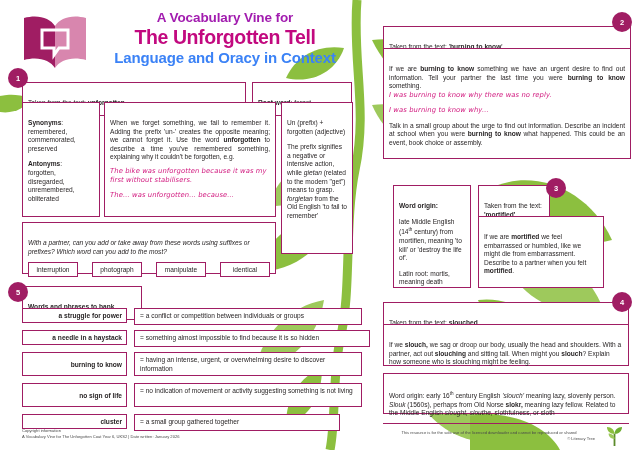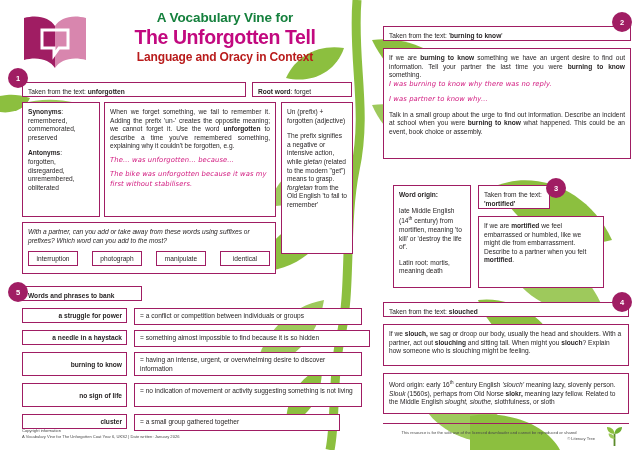--- a/index.html
+++ b/index.html
@@ -29,40 +29,40 @@
     z-index: 3;
   }
   .logo {
     position: absolute; left: 22px; top: 8px; width: 66px; height: 60px;
   }
   .title-block {
     position: absolute; left: 96px; top: 5px; width: 258px;
     text-align: center;
   }
   .title-line1 {
-    font-size: 13.5px; font-weight: bold; color: #15803d;
+    font-size: 13.5px; font-weight: bold; color: #a21caf;
     letter-spacing: -0.1px; line-height: 17px;
   }
   .title-line2 {
     font-size: 19.5px; font-weight: bold; color: #c2097f;
     line-height: 23px; letter-spacing: -0.4px;
   }
   .title-line3 {
-    font-size: 12px; font-weight: bold; color: #b91c1c;
+    font-size: 15px; font-weight: bold; color: #3b82f6;
     line-height: 17px; letter-spacing: -0.15px;
   }
 
   
   .box {
     position: absolute;
     border: 1.6px solid #a01d63;
     background: #ffffff;
     z-index: 2;
   }
-  .box-pad { padding: 5px 5px; }
+  .box-pad { padding: 16px 5px; }
   .txt { font-size: 6.6px; line-height: 8.6px; color: #231f20; }
   .txt b { font-weight: bold; }
   .txt i { font-style: italic; }
   .hand {
     font-family: "DejaVu Sans", sans-serif;
     font-size: 6.8px; line-height: 9.4px;
     color: #d1187e; font-style: italic; letter-spacing: 0.1px;
   }
   .just { text-align: justify; }
   .sup { font-size: 4.6px; vertical-align: super; }
@@ -201,22 +201,22 @@
   <div class="box box-pad" id="s1-syn">
     <div class="txt"><b>Synonyms</b>:</div>
     <div class="txt">remembered, commemorated, preserved</div>
     <div class="txt" style="height:7px;"></div>
     <div class="txt"><b>Antonyms</b>:</div>
     <div class="txt">forgotten, disregarded, unremembered, obliterated</div>
   </div>
 
   <div class="box box-pad" id="s1-main">
     <div class="txt just"><span>When we forget something, we fail to remember it. Adding the prefix 'un-' creates the opposite meaning; we cannot forget it. Use the word </span><b>unforgotten</b><span> to describe a time you've remembered something, explaining why it couldn't be forgotten, e.g.</span></div>
+    <div class="hand" style="margin-top:5px;">The bike was unforgotten because it was my first without stabilisers.</div>
     <div class="hand" style="margin-top:5px;">The... was unforgotten... because...</div>
-    <div class="hand" style="margin-top:5px;">The bike was unforgotten because it was my first without stabilisers.</div>
   </div>
 
   <div class="box box-pad" id="s1-origin">
     <div class="txt">Un (prefix) + forgotten (adjective)</div>
     <div class="txt" style="height:7px;"></div>
     <div class="txt"><span>The prefix signifies a negative or intensive action, while </span><i>gietan</i><span> (related to the modern "get") means to grasp. </span><i>forgietan</i><span> from the Old English 'to fail to remember'</span></div>
   </div>
 
   <div class="box box-pad" id="s1-partner">
     <div class="txt" style="font-style:italic;">With a partner, can you add or take away from these words using suffixes or prefixes? Which word can you add to the most?</div>
@@ -257,21 +257,21 @@
 
   <div class="badge" style="left:612px; top:12px;">2</div>
 
   <div class="box box-pad" id="s2-title">
     <div class="txt"><span>Taken from the text: '</span><b>burning to know</b><span>'</span></div>
   </div>
 
   <div class="box box-pad" id="s2-body">
     <div class="txt just"><span>If we are </span><b>burning to know</b><span> something we have an urgent desire to find out information. Tell your partner the last time you were </span><b>burning to know</b><span> something.</span></div>
     <div class="hand">I was burning to know why there was no reply.</div>
-    <div class="hand" style="margin-top:6px;">I was partner to know why...</div>
+    <div class="hand" style="margin-top:6px;">I was burning to know why...</div>
     <div class="txt just" style="margin-top:6px;"><span>Talk in a small group about the urge to find out information. Describe an incident at school when you were </span><b>burning to know</b><span> what happened. This could be an event, book choice or assembly.</span></div>
   </div>
 
   <div class="badge" style="left:546px; top:178px;">3</div>
 
   <div class="box box-pad" id="s3-origin">
     <div class="txt"><b>Word origin:</b></div>
     <div class="txt" style="height:7px;"></div>
     <div class="txt"><span>late Middle English (14</span><span class="sup">th</span><span> century) from mortifien, meaning 'to kill' or 'destroy the life of'.</span></div>
     <div class="txt" style="height:7px;"></div>

